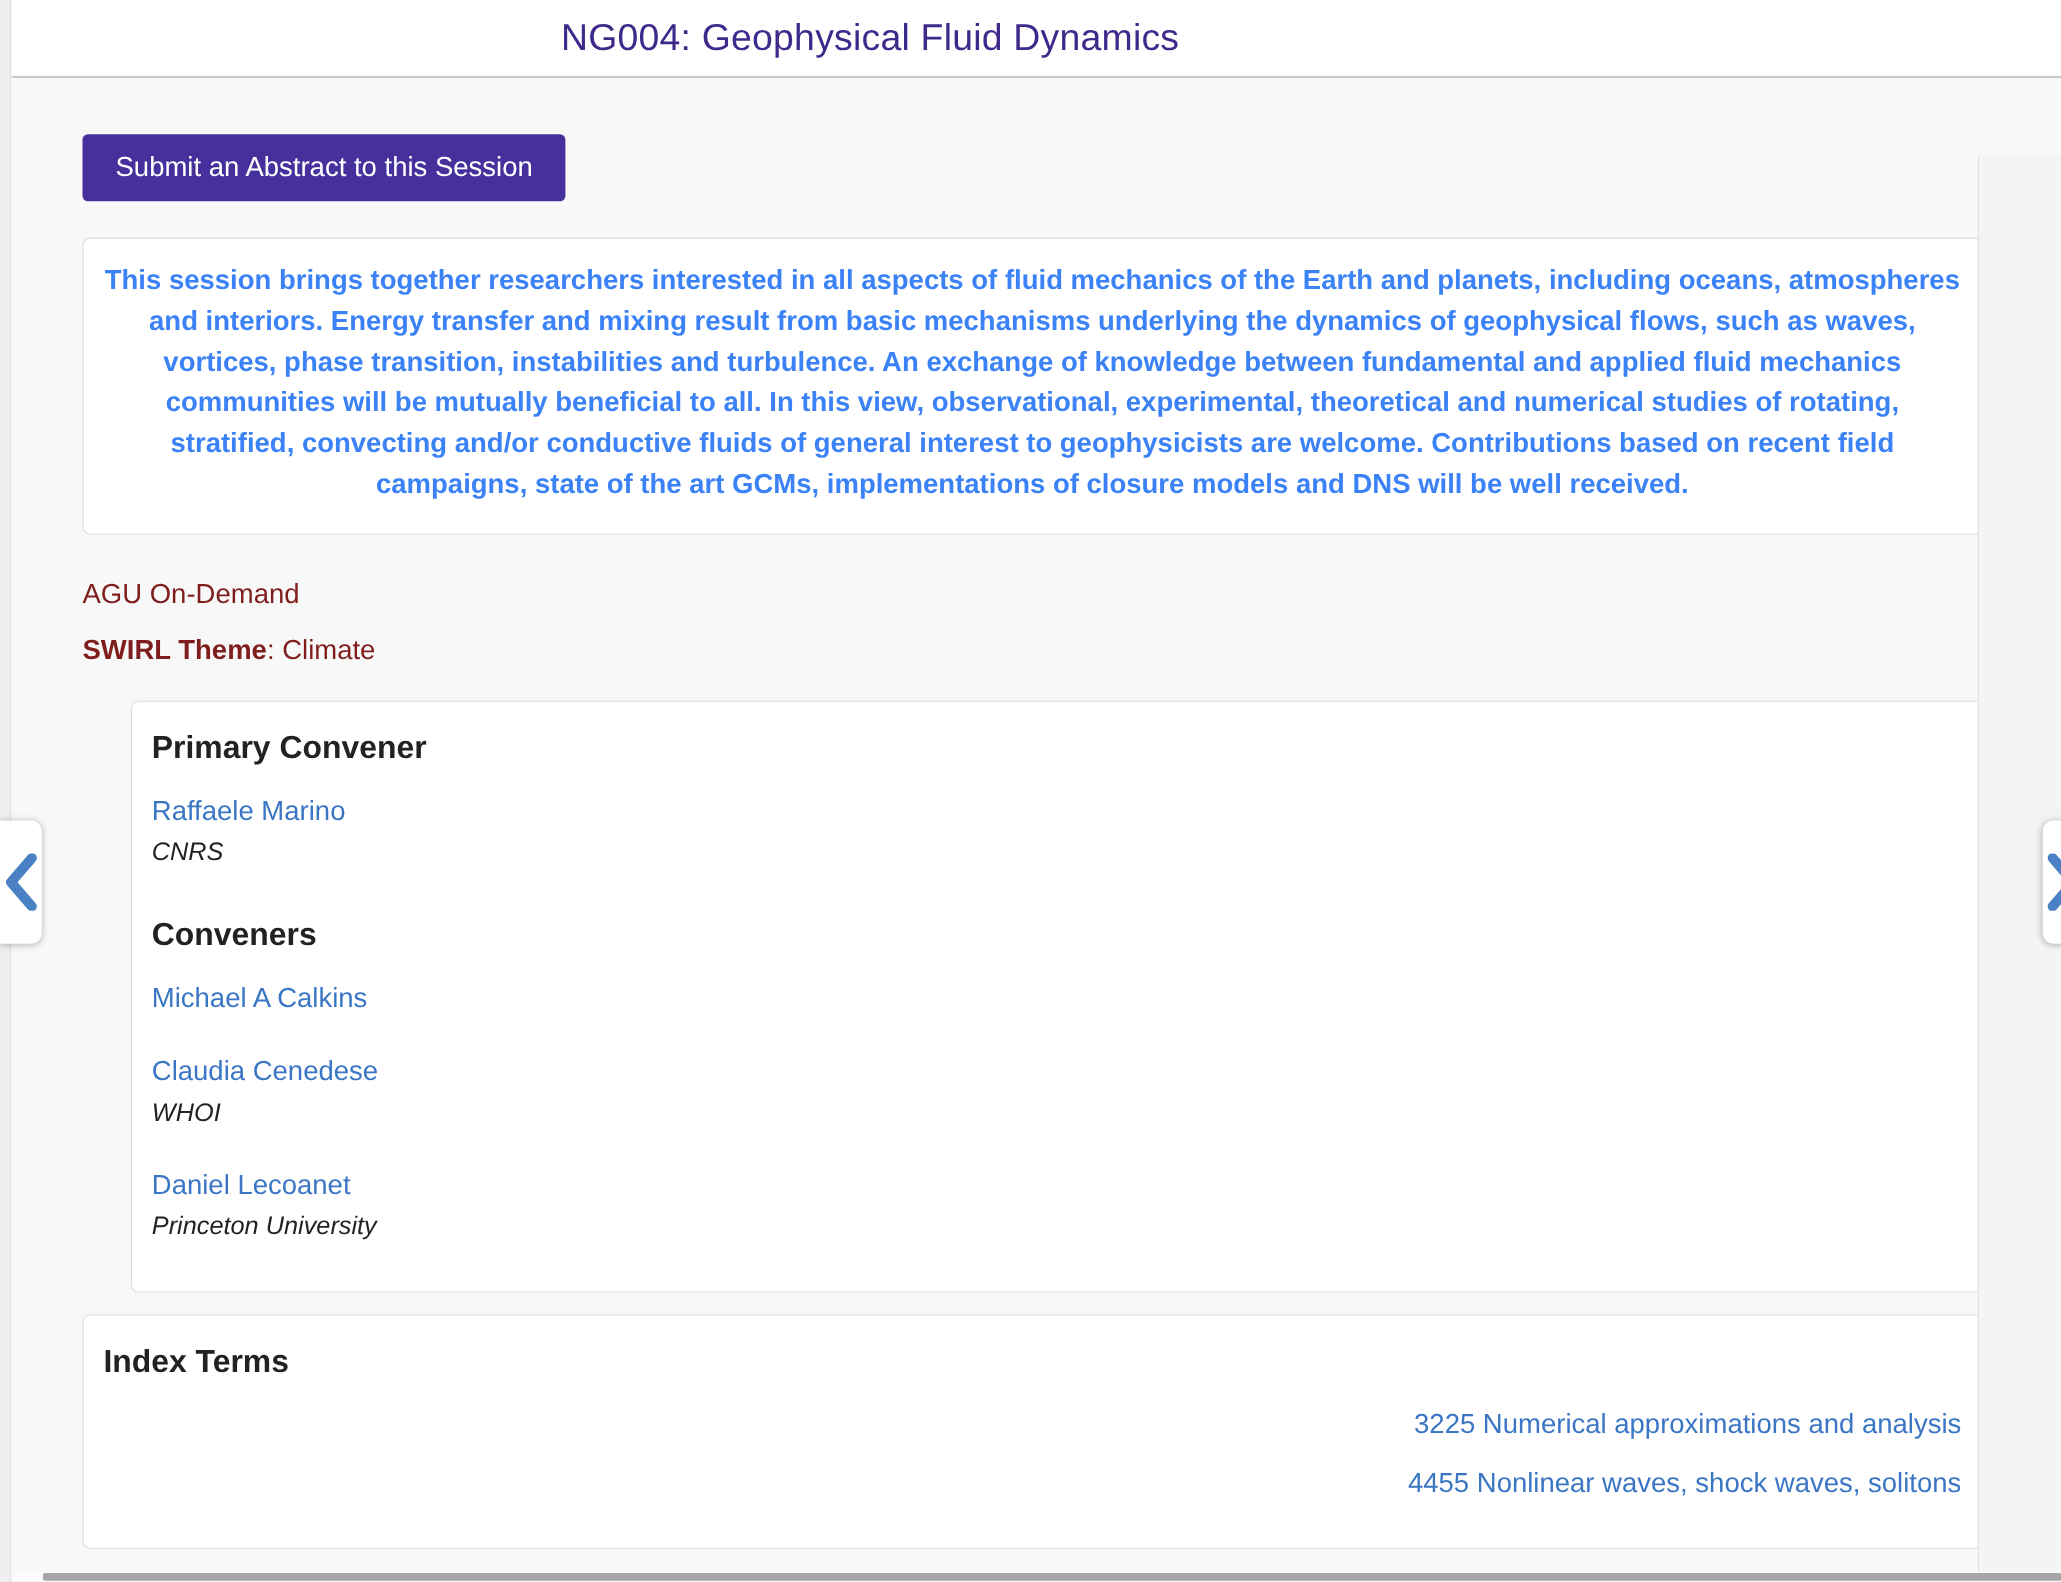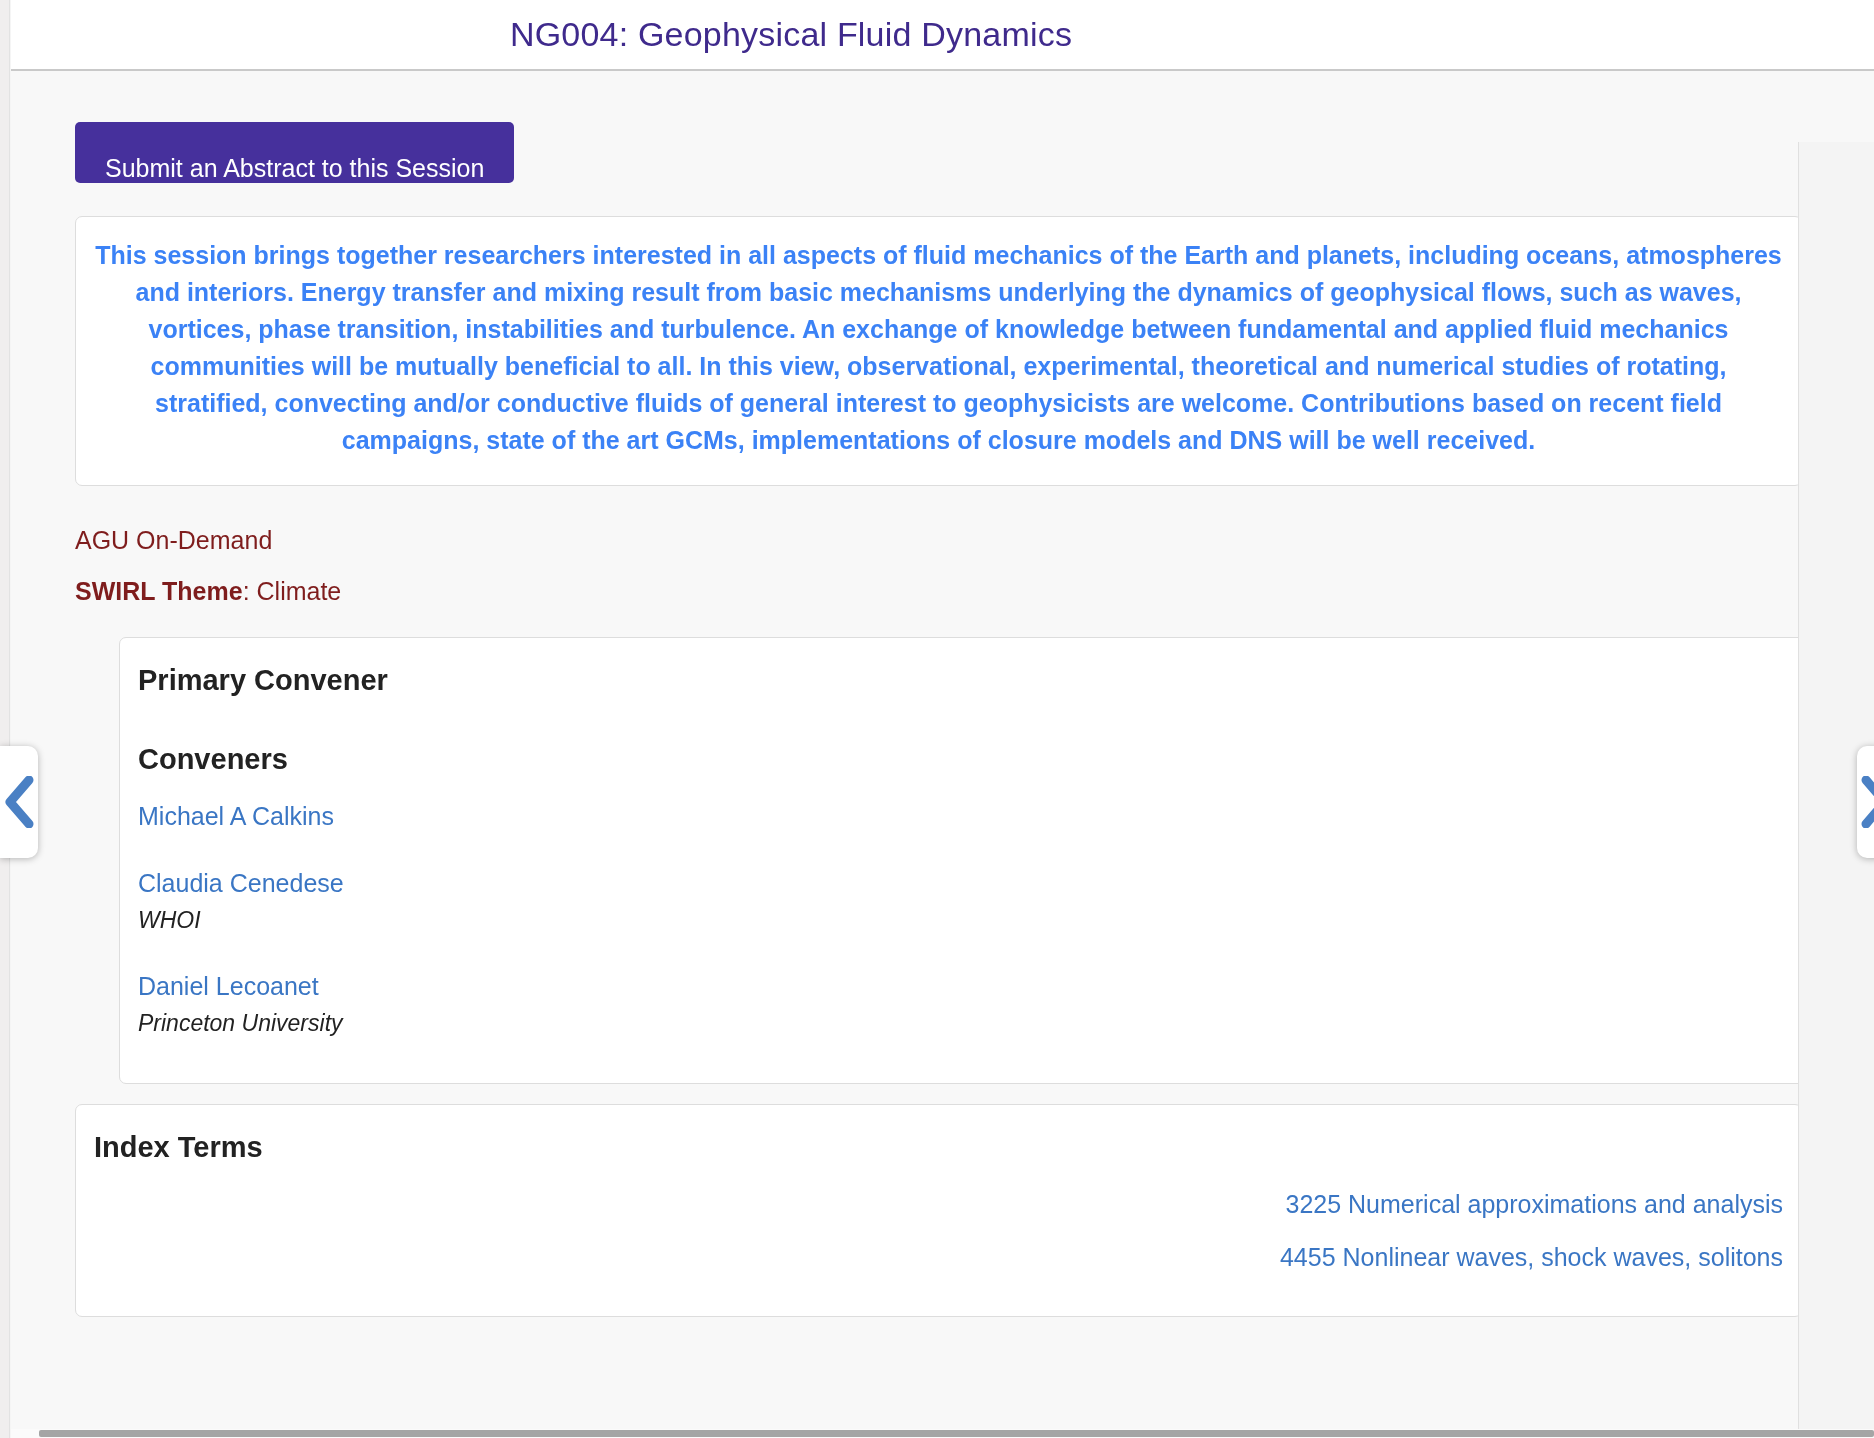--- a/index.html
+++ b/index.html
@@ -35,21 +35,21 @@
   
   .right-divider {
     position:absolute; top:71px; bottom:0; left:1787px; width:76px;
     background:#f4f4f4; border-left:1px solid #e0e0e0; z-index:1;
   }
 
   .submit-btn {
     display:inline-block; background:#46309c; color:#ffffff;
     font-family:"Liberation Sans", sans-serif;
     font-size:25px; font-weight:400; line-height:61px; height:61px;
-    padding:16px 30px; border:none; border-radius:5px; cursor:pointer;
+    padding:0 30px; border:none; border-radius:5px; cursor:pointer;
   }
 
   .card {
     width:1727px; background:#ffffff; border:1px solid #ddd;
     border-radius:7px; position:relative; z-index:0;
   }
 
   .desc-card { margin-top:33px; padding:20px 18px 26px 18px; }
   .desc-text { font-size:25px; font-weight:700; line-height:37px; color:#3b82f6;text-align:center; }
 
@@ -122,20 +122,24 @@
 
       <div class="meta-line meta-on-demand">AGU On-Demand</div>
 
       <div class="meta-line meta-swirl">
         <span class="label">SWIRL Theme</span><span>: Climate</span>
       </div>
 
       <div class="card conveners-card">
         <div class="card-heading">Primary Convener</div>
 
+        <div class="person">
+          <a class="person-name">Raffaele Marino</a>
+          <div class="person-affil">CNRS</div>
+        </div>
 
         <div class="card-heading second">Conveners</div>
 
         <div class="person">
           <a class="person-name">Michael A Calkins</a>
         </div>
 
         <div class="person">
           <a class="person-name">Claudia Cenedese</a>
           <div class="person-affil">WHOI</div>

